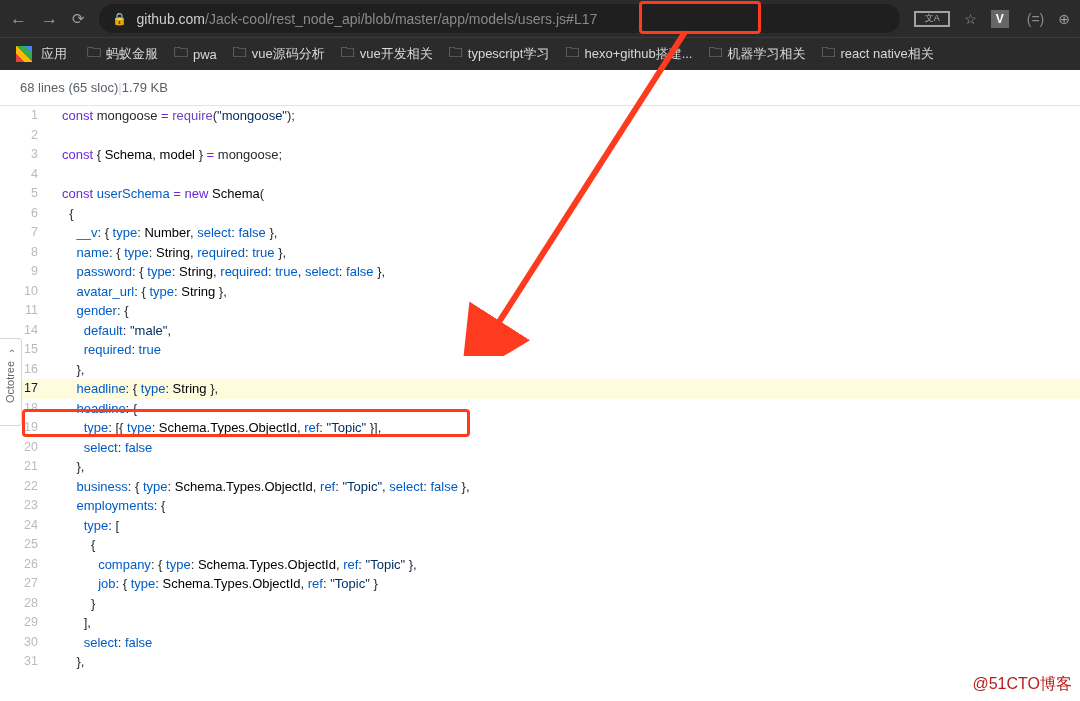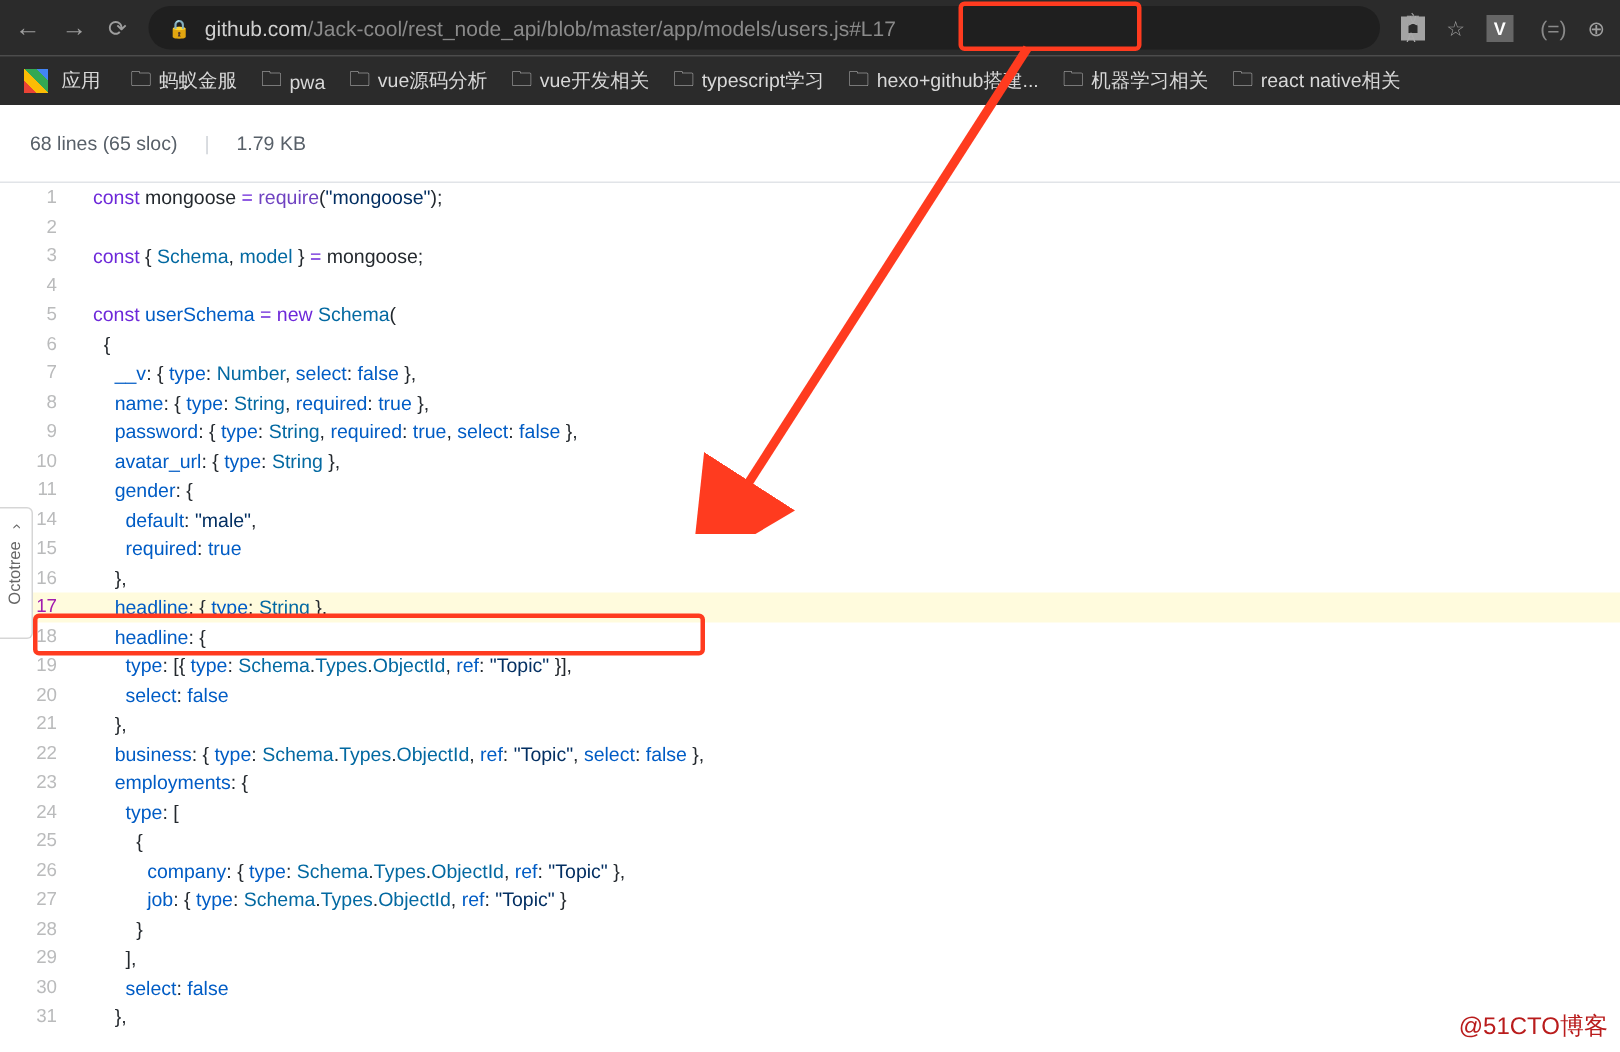--- a/index.html
+++ b/index.html
@@ -10,43 +10,43 @@
 .url-bar{flex:1;background:#1f1f1f;border-radius:18px;height:29px;display:flex;align-items:center;padding:0 14px;gap:9px;color:#cfcfcf;font-size:14px;overflow:hidden;white-space:nowrap}
 .lock{color:#cfcfcf;font-size:12px}
 .url-dim{color:#8a8a8a}
 .toolbar-icon{color:#9e9e9e;font-size:14px}
 .ext-v{background:#666;color:#fff;width:18px;height:18px;display:flex;align-items:center;justify-content:center;font-weight:bold;font-size:12px}
 .ext-eq{color:#8a8a8a;font-size:14px;margin-left:4px}
 .bookmarks{background:#2b2b2b;height:33px;display:flex;align-items:center;padding:0 8px;gap:4px;border-top:1px solid #3a3a3a}
 .apps-icon{width:16px;height:16px;background:linear-gradient(45deg,#ea4335 0 25%,#fbbc05 25% 50%,#34a853 50% 75%,#4285f4 75%);margin-right:4px}
 .bookmark-item{display:flex;align-items:center;gap:5px;color:#d8d8d8;font-size:13px;padding:3px 8px;cursor:pointer;white-space:nowrap}
 .folder-icon{color:#bdbdbd;font-size:14px}
-.file-info{height:52px;border-bottom:1px solid #e1e4e8;display:flex;align-items:center;padding:0 20px;gap:18px;color:#586069;font-size:13px;background:#fff}
+.file-info{height:36px;border-bottom:1px solid #e1e4e8;display:flex;align-items:center;padding:0 20px;color:#586069;font-size:13px;background:#fff}
 .file-info .sep{color:#d1d5da}
 .code-area{position:relative;font-family:SFMono-Regular,Consolas,"Liberation Mono",Menlo,monospace;font-size:13px;line-height:19.5px}
 .code-line{display:flex;min-height:19.5px}
 .line-num{width:52px;text-align:right;padding-right:14px;color:#babbbc;user-select:none;font-size:12.5px;cursor:pointer}
 .line-code{flex:1;white-space:pre;padding-left:10px}
 .hl{background:#fffbdd}
-.hl .line-num{color:#a21caf}
+.hl .line-num{color:#0f172a}
 .kw{color:#6d28d9}
 .fn{color:#6f42c1}
 .str{color:#032f62}
-.cls{color:#0369a1}
+.cls{color:#000000}
 .prop{color:#005cc5}
 .num{color:#005cc5}
 .plain{color:#24292e}
 .red-box-url{position:absolute;border:3px solid #ff3b1f;left:639px;top:1px;width:122px;height:33px;border-radius:4px;pointer-events:none}
 .red-box-line{position:absolute;border:3px solid #ff3b1f;left:22px;top:409px;width:448px;height:28px;border-radius:4px;pointer-events:none}
 .arrow-svg{position:absolute;left:460px;top:26px;pointer-events:none}
 .octotree{position:absolute;left:0;top:338px;width:22px;height:88px;background:#fff;border:1px solid #d6d6d6;border-left:none;border-radius:0 4px 4px 0;display:flex;align-items:center;justify-content:center;cursor:pointer}
 .octotree span{transform:rotate(-90deg);font-size:11px;color:#666;white-space:nowrap}
 .octotree-chevron{position:absolute;top:6px;font-size:10px;color:#888}
 .watermark{position:absolute;right:8px;bottom:6px;color:#b91c1c;font-size:16px}
-.translate-icon{width:16px;height:16px;border:5px solid #a3a3a3;color:#aaa;font-size:9px;display:flex;align-items:center;justify-content:center}
+.translate-icon{width:36px;height:16px;border:2px solid #a3a3a3;color:#aaa;font-size:9px;display:flex;align-items:center;justify-content:center}
 </style>
 </head>
 <body>
 
 <div class="browser-bar">
   <span class="nav-arrow">←</span>
   <span class="nav-arrow">→</span>
   <span class="reload">⟳</span>
   <div class="url-bar">
     <span class="lock">🔒</span>

